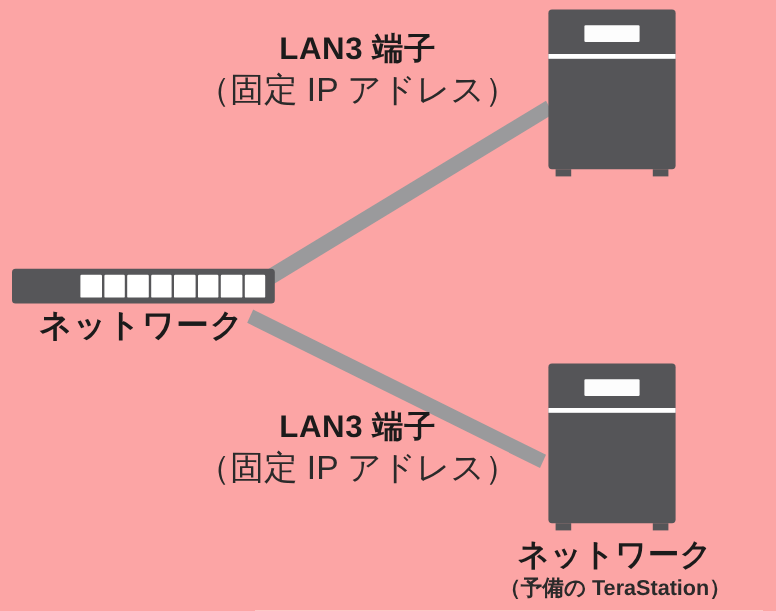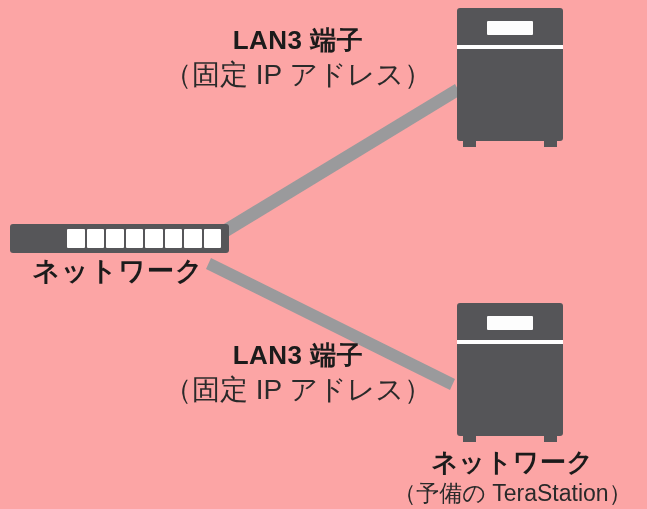--- a/index.html
+++ b/index.html
@@ -122,21 +122,21 @@
     display: block;
     color: #2a2a2a;
   }
 
   #label-lan3-top    { left: 148px; top: 24px;  width: 300px; }
   #label-lan3-bottom { left: 148px; top: 339px; width: 300px; }
   #label-network     { left: 18px;  top: 254px; width: 200px; }
   #label-network .line-bold { font-size: 27px; letter-spacing: 1px; }
   #label-source      { left: 385px; top: 158px; width: 255px; }
   #label-target      { left: 378px; top: 446px; width: 269px; }
-  #label-target .line-plain { font-size: 23px; }
+  #label-target .line-plain { font-size: 18px; font-weight: bold; }
 </style>
 </head>
 <body>
 
 <div id="diagram">
 
   <svg class="links" viewBox="0 0 647 509" width="647" height="509" xmlns="http://www.w3.org/2000/svg">
 
     <polygon points="214,230 455,84 461,95 221,241" fill="#9a9a9c"></polygon>
 

